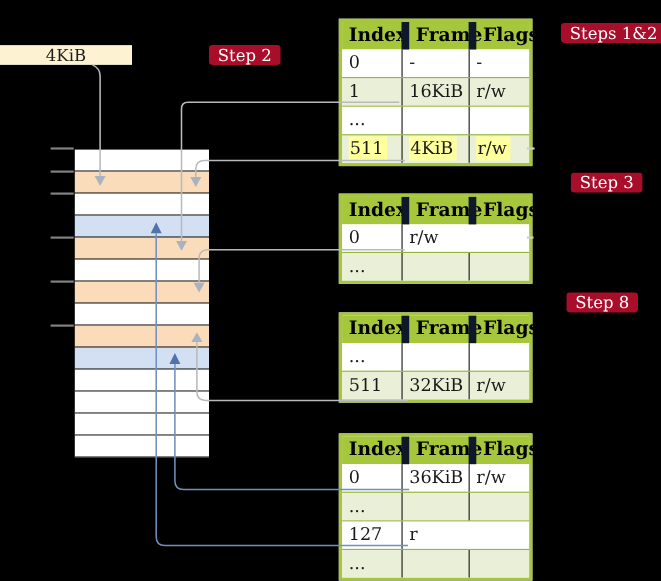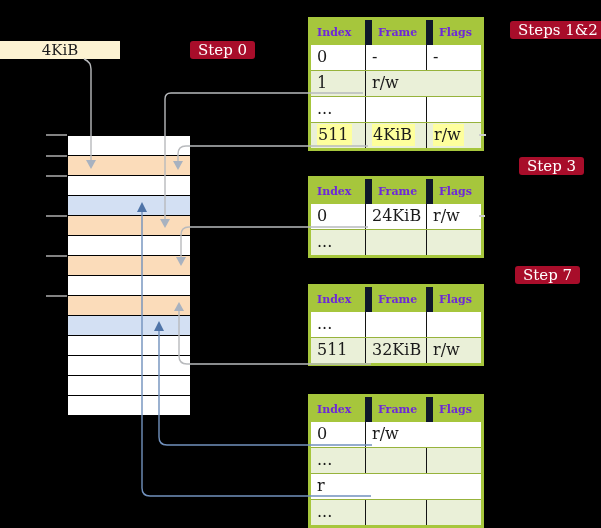--- a/index.html
+++ b/index.html
@@ -34,21 +34,21 @@
     position:absolute;left:308px;width:176px;box-sizing:border-box;
     border:3px solid #a6c63c;background:#ffffff;
   }
   .pt.t1{top:17px;}
   .pt.t2{top:176px;}
   .pt.t3{top:284px;}
   .pt.t4{top:394px;}
   .pt-head,.pt-row{display:grid;grid-template-columns:54px 61px 1fr;}
   .pt-head{background:#a6c63c;height:25px;}
   .hcell{
-    color:#6d28d9;font-weight:bold;font-size:11px;line-height:25px;padding-left:6px;
+    color:#000000;font-weight:bold;font-size:17px;line-height:25px;padding-left:6px;
     box-sizing:border-box;
   }
   .hcell + .hcell{border-left:7px solid #0f172a;}
   .pt-row{height:25px;background:#ffffff;}
   .pt-row + .pt-row{border-top:1px solid #97b33c;}
   .pt-row.shade{background:#eaf0d8;}
   .cell{
     color:#1a1a1a;font-size:16px;line-height:24px;padding-left:6px;
     box-sizing:border-box;white-space:nowrap;overflow:hidden;
   }
@@ -83,38 +83,39 @@
 
 <div class="tick" style="top:134px"></div>
 <div class="tick" style="top:155px"></div>
 <div class="tick" style="top:175px"></div>
 <div class="tick" style="top:215px"></div>
 <div class="tick" style="top:255px"></div>
 <div class="tick" style="top:295px"></div>
 
 <div class="kbox">4KiB</div>
 
-<div class="badge b0">Step 0</div>
+<div class="badge b0">Step 2</div>
 <div class="badge b12">Steps 1&amp;2</div>
 <div class="badge b3">Step 3</div>
-<div class="badge b4">Step 7</div>
+<div class="badge b4">Step 8</div>
 
 <div class="pt t1">
   <div class="pt-head">
     <div class="hcell">Index</div>
     <div class="hcell">Frame</div>
     <div class="hcell">Flags</div>
   </div>
   <div class="pt-row">
     <div class="cell">0</div>
     <div class="cell">-</div>
     <div class="cell">-</div>
   </div>
   <div class="pt-row shade">
     <div class="cell">1</div>
+    <div class="cell">16KiB</div>
     <div class="cell">r/w</div>
   </div>
   <div class="pt-row">
     <div class="cell">...</div>
     <div class="cell"></div>
     <div class="cell"></div>
   </div>
   <div class="pt-row shade">
     <div class="cell"><span class="hl">511</span></div>
     <div class="cell"><span class="hl">4KiB</span></div>
@@ -123,21 +124,20 @@
 </div>
 
 <div class="pt t2">
   <div class="pt-head">
     <div class="hcell">Index</div>
     <div class="hcell">Frame</div>
     <div class="hcell">Flags</div>
   </div>
   <div class="pt-row">
     <div class="cell">0</div>
-    <div class="cell">24KiB</div>
     <div class="cell">r/w</div>
   </div>
   <div class="pt-row shade">
     <div class="cell">...</div>
     <div class="cell"></div>
     <div class="cell"></div>
   </div>
 </div>
 
 <div class="pt t3">
@@ -159,28 +159,30 @@
 </div>
 
 <div class="pt t4">
   <div class="pt-head">
     <div class="hcell">Index</div>
     <div class="hcell">Frame</div>
     <div class="hcell">Flags</div>
   </div>
   <div class="pt-row">
     <div class="cell">0</div>
-    <div class="cell">r/w</div>
-  </div>
-  <div class="pt-row shade">
-    <div class="cell">...</div>
-    <div class="cell"></div>
-    <div class="cell"></div>
-  </div>
-  <div class="pt-row">
+    <div class="cell">36KiB</div>
+    <div class="cell">r/w</div>
+  </div>
+  <div class="pt-row shade">
+    <div class="cell">...</div>
+    <div class="cell"></div>
+    <div class="cell"></div>
+  </div>
+  <div class="pt-row">
+    <div class="cell">127</div>
     <div class="cell">r</div>
   </div>
   <div class="pt-row shade">
     <div class="cell">...</div>
     <div class="cell"></div>
     <div class="cell"></div>
   </div>
 </div>
 
 <div class="dash d1"></div>

